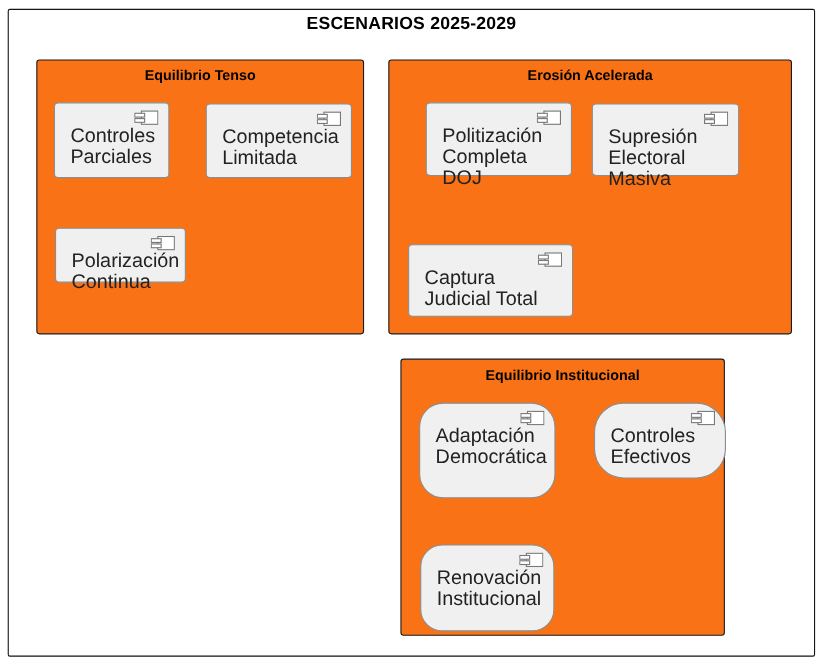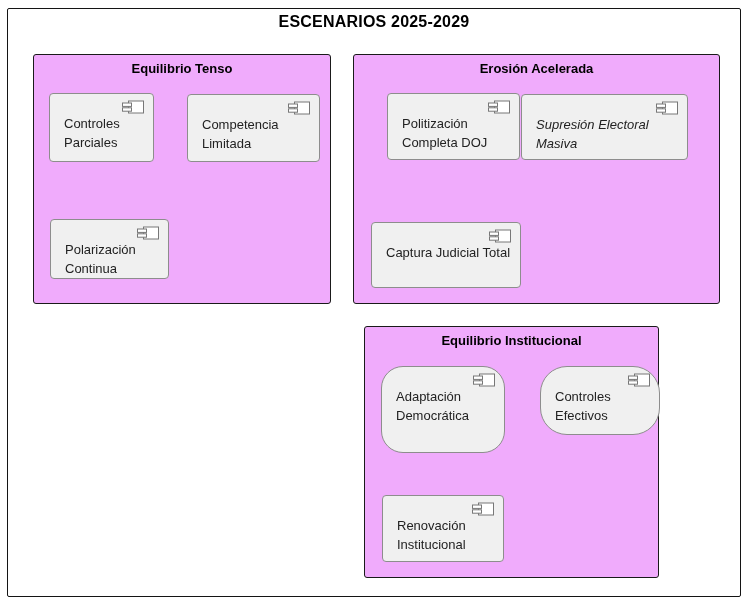--- a/index.html
+++ b/index.html
@@ -37,21 +37,21 @@
     text-align: center;
     font-size: 16px;
     font-weight: bold;
     color: #000000;
     letter-spacing: 0.2px;
   }
   .package {
     position: absolute;
     border: 1.4px solid #1a1a1a;
     border-radius: 3px;
-    background: #f0abfc;
+    background: #f97316;
     box-sizing: border-box;
   }
   .pkg-title {
     position: absolute;
     left: 0;
     right: 0;
     top: 6px;
     text-align: center;
     font-size: 13px;
     font-weight: bold;
@@ -62,46 +62,46 @@
     background: #f0f0f0;
     border: 1px solid #8d8d8d;
     border-radius: 4px;
     box-sizing: border-box;
   }
   .component .cmp-label {
     position: absolute;
     left: 14px;
     top: 20px;
     right: 6px;
-    font-size: 13px;
+    font-size: 18px;
     line-height: 19px;
     color: #222222;
     white-space: pre-line;
   }
   .cmp-icon {
     position: absolute;
     top: 6px;
     right: 9px;
     width: 22px;
     height: 14px;
   }
   
   #pkg-0 { left: 25px;  top: 45px;  width: 298px; height: 250px; }
   #pkg-1 { left: 345px; top: 45px;  width: 367px; height: 250px; }
   #pkg-2 { left: 356px; top: 317px; width: 295px; height: 252px; }
   
   #cmp-0-0 { left: 15px;  top: 38px;  width: 105px; height: 69px; }
   #cmp-0-1 { left: 153px; top: 39px;  width: 133px; height: 68px; }
-  #cmp-0-2 { left: 16px;  top: 164px; width: 119px; height: 60px; }
+  #cmp-0-2 { left: 16px;  top: 152px; width: 119px; height: 50px; }
   #cmp-1-0 { left: 17px;  top: 38px;  width: 133px; height: 67px; margin-left: 16px; }
-  #cmp-1-1 { left: 167px; top: 39px;  width: 167px; height: 66px; font-style: italic; }
+  #cmp-1-1 { left: 184px; top: 39px;  width: 134px; height: 66px; }
   #cmp-1-2 { left: 17px;  top: 167px; width: 150px; height: 66px; }
   #cmp-2-0 { left: 16px;  top: 39px;  width: 124px; height: 87px; border-radius: 22px; }
   #cmp-2-1 { left: 175px; top: 39px;  width: 120px; height: 69px; border-radius: 27px; }
-  #cmp-2-2 { left: 17px;  top: 168px; width: 122px; height: 67px; }
+  #cmp-2-2 { left: 17px;  top: 168px; width: 122px; height: 79px; border-radius: 20px; }
 </style>
 </head>
 <body>
 
 <div class="canvas">
   <div class="frame">
     <div class="main-title">ESCENARIOS 2025-2029</div>
 
     <div class="package" id="pkg-0">
       <div class="pkg-title">Equilibrio Tenso</div>

